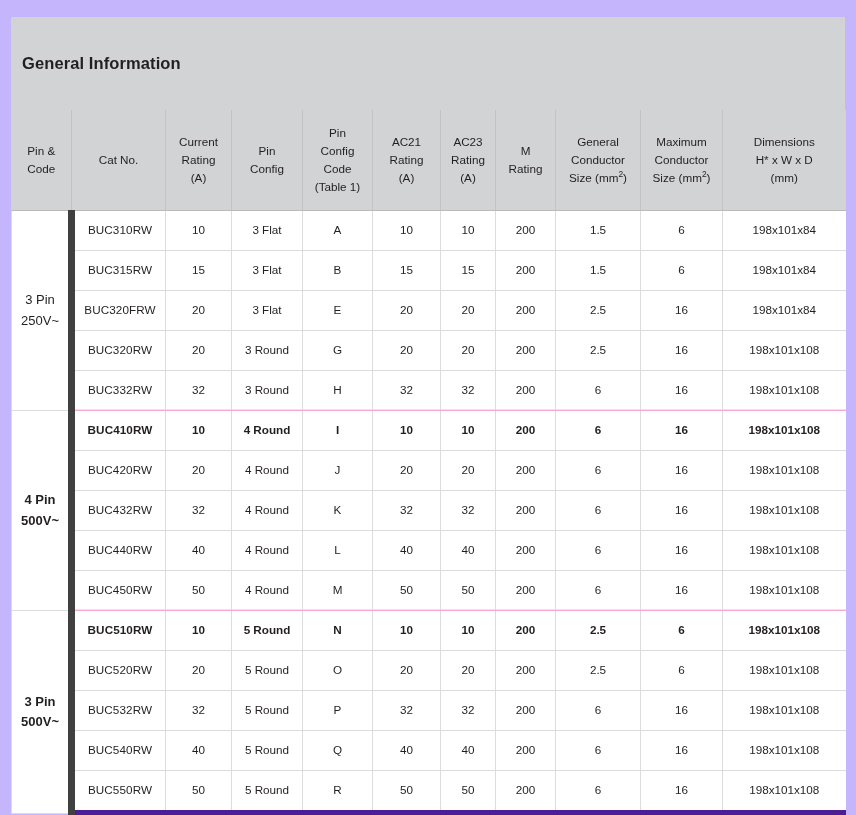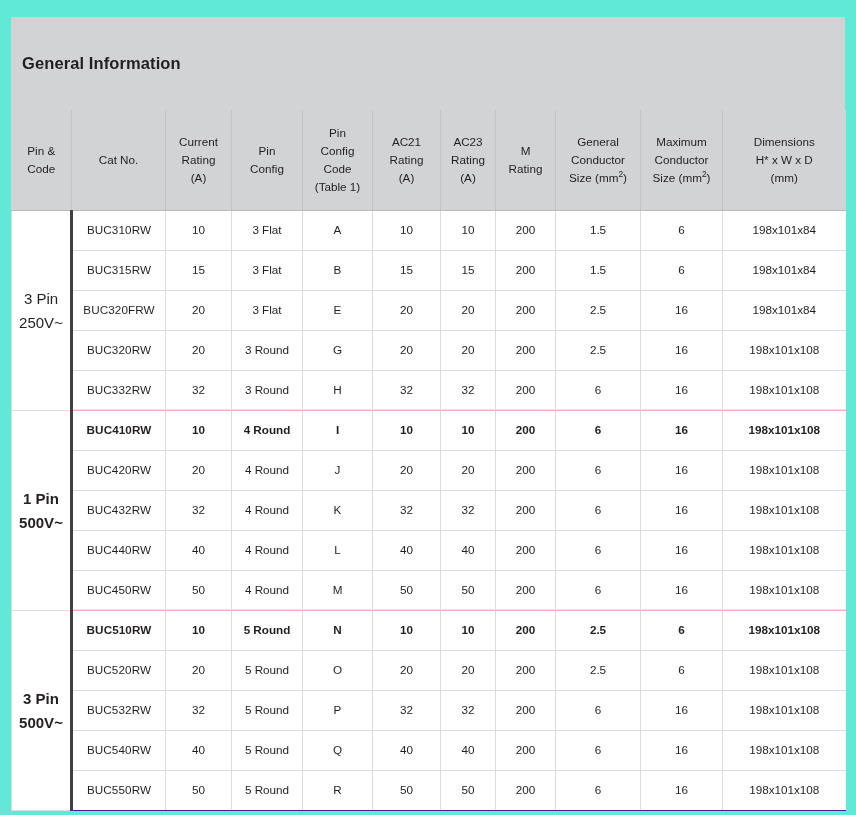--- a/index.html
+++ b/index.html
@@ -12,21 +12,21 @@
     height: 815px;
     font-family: "Liberation Sans", sans-serif;
     color: #231f20;
     -webkit-font-smoothing: antialiased;
   }
 
   .sheet {
     position: relative;
     width: 856px;
     height: 815px;
-    background: #5eead4;
+    background: #c4b5fd;
     overflow: hidden;
   }
 
   
   .panel {
     position: absolute;
     left: 11px;
     top: 17px;
     width: 834px;
     height: 193px;
@@ -92,39 +92,39 @@
     border-left: 1px solid #dcdcdc;
     border-bottom: 1px solid #dcdcdc;
   }
   tbody tr:first-child td {
     border-top: none;
   }
 
   
   td.group {
     border-left: 1px solid #dcdcdc;
-    border-right: 3px solid #404040;
-    font-size: 15px;
+    border-right: 7px solid #404040;
+    font-size: 13px;
     line-height: 1.6;
   }
   td.group .gl { display: block; }
 
   
   tbody tr.group-end td {
     border-bottom: 1px solid #f9a8d4;
     box-shadow: inset 0 -3px 0 -2px #e6e6e6;
   }
   tbody tr.group-start td {
     border-top: 1px solid #cfcfcf;
     font-weight: bold;
   }
 
   
   tbody tr.last td {
-    border-bottom: 1px solid #4c1d95;
+    border-bottom: 7px solid #4c1d95;
   }
 
   .catno { letter-spacing: 0.1px; }
 </style>
 </head>
 <body>
 
 <div class="sheet">
 
   <div class="panel"></div>
@@ -262,21 +262,21 @@
           <td>H</td>
           <td>32</td>
           <td>32</td>
           <td>200</td>
           <td>6</td>
           <td>16</td>
           <td>198x101x108</td>
         </tr>
         <tr class="group-start">
           <td class="group" rowspan="5">
-            <span class="gl">1 Pin</span>
+            <span class="gl">4 Pin</span>
             <span class="gl">500V~</span>
           </td>
           <td class="catno">BUC410RW</td>
           <td>10</td>
           <td>4 Round</td>
           <td>I</td>
           <td>10</td>
           <td>10</td>
           <td>200</td>
           <td>6</td>

